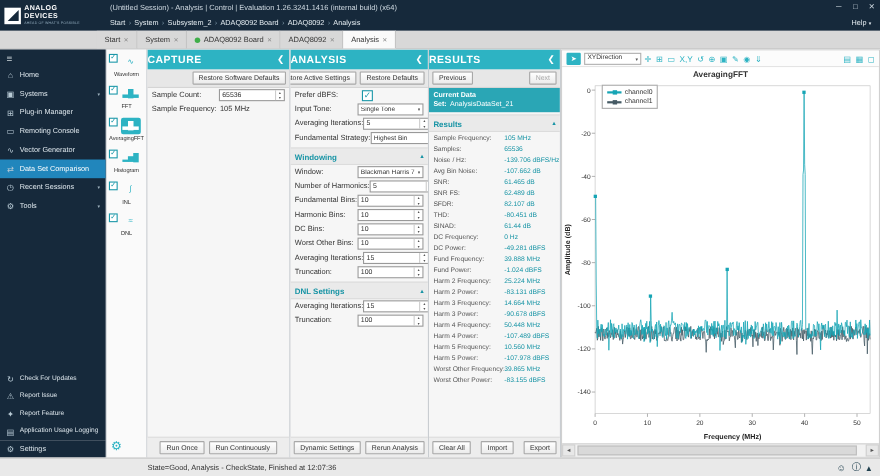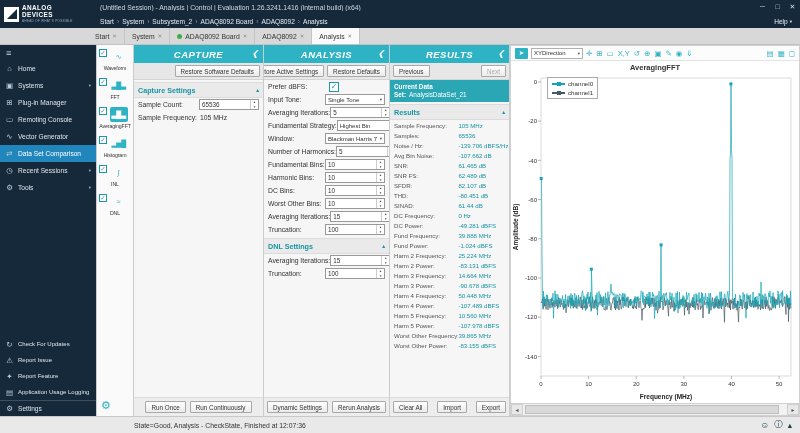--- a/index.html
+++ b/index.html
@@ -62,21 +62,21 @@
   .mode-icon{display:inline-block;margin-left:7px;width:18px;height:15px;line-height:15px;color:var(--teal-h);font-size:7px;letter-spacing:-.5px;}
   .mode-item.active .mode-icon{background:var(--teal-h);color:#fff;border-radius:2px;}
   .mode-label{display:block;font-size:5.2px;color:#333;margin-top:1px;letter-spacing:-.1px;white-space:nowrap;overflow:hidden;}
   .mode-gear{margin-top:auto;padding:2px 4px 4px;color:var(--teal-h);font-size:11px;}
 
   
   .panel{background:#f6f6f6;display:flex;flex-direction:column;overflow:hidden;flex:none;}
   #capture-panel{width:129px;}
   #analysis-panel{width:125px;}
   #results-panel{width:119px;}
-  .panel-h{background:var(--teal-h);color:#fff;text-align:center;position:relative;padding:3.5px 0;font-size:9.5px;font-weight:bold;letter-spacing:.5px;flex:none;font-style:italic;}
+  .panel-h{background:var(--teal-h);color:#fff;text-align:left;position:relative;padding:3.5px 0;font-size:9.5px;font-weight:bold;letter-spacing:.5px;flex:none;}
   .panel-chev{position:absolute;right:4px;top:3.5px;font-size:8px;font-weight:normal;}
   .strip{display:flex;gap:3px;padding:2px 3px;background:#e7e7e7;border-bottom:1px solid #d5d5d5;flex:none;align-items:center;}
   .strip.right{justify-content:flex-end;}
   .strip.spread{justify-content:space-between;}
   .btn{font-family:"Liberation Sans",sans-serif;font-size:6.3px;background:linear-gradient(#ffffff,#ebebeb);border:1px solid #a8a8a8;color:#333;padding:1.5px 5px;border-radius:1px;white-space:nowrap;}
   .btn.disabled{color:#aaa;}
   .section-h{display:flex;justify-content:space-between;align-items:center;background:#eaeaea;color:var(--teal-txt);font-weight:bold;font-size:7.2px;padding:2.5px 4px;margin-top:2px;border-top:1px solid #dcdcdc;border-bottom:1px solid #dcdcdc;flex:none;}
   .caret{color:var(--teal-txt);font-size:5.5px;}
   .field{display:flex;align-items:center;height:13px;padding:0 4px;flex:none;}
   .flabel{font-size:6.8px;color:#333;white-space:nowrap;}
@@ -363,24 +363,20 @@
     </div>
 
     <div class="panel" id="capture-panel">
       <div class="panel-h">
         <span>CAPTURE</span>
         <span class="panel-chev">❮</span>
       </div>
       <div class="strip right">
         <button class="btn">Restore Software Defaults</button>
       </div>
-      <div class="section-h">
-        <span>Capture Settings</span>
-        <span class="caret">▴</span>
-      </div>
       <div>
   <div class="field">
     <label class="flabel">Sample Count:</label>
 
     <span class="spinc">
               <i>65536</i>
               <span class="spar">
                 <b>▲</b>
                 <b>▼</b>
               </span>
@@ -445,20 +441,24 @@
 
   <div class="field">
     <label class="flabel">Fundamental Strategy:</label>
 
     <span class="sel">
               <i>Highest Bin</i>
             </span>
 
   </div>
 </div>
+      <div class="section-h">
+        <span>Windowing</span>
+        <span class="caret">▴</span>
+      </div>
       <div>
   <div class="field">
     <label class="flabel">Window:</label>
 
     <span class="sel">
               <i>Blackman Harris 7</i>
               <i class="selar">▾</i>
             </span>
 
   </div>

